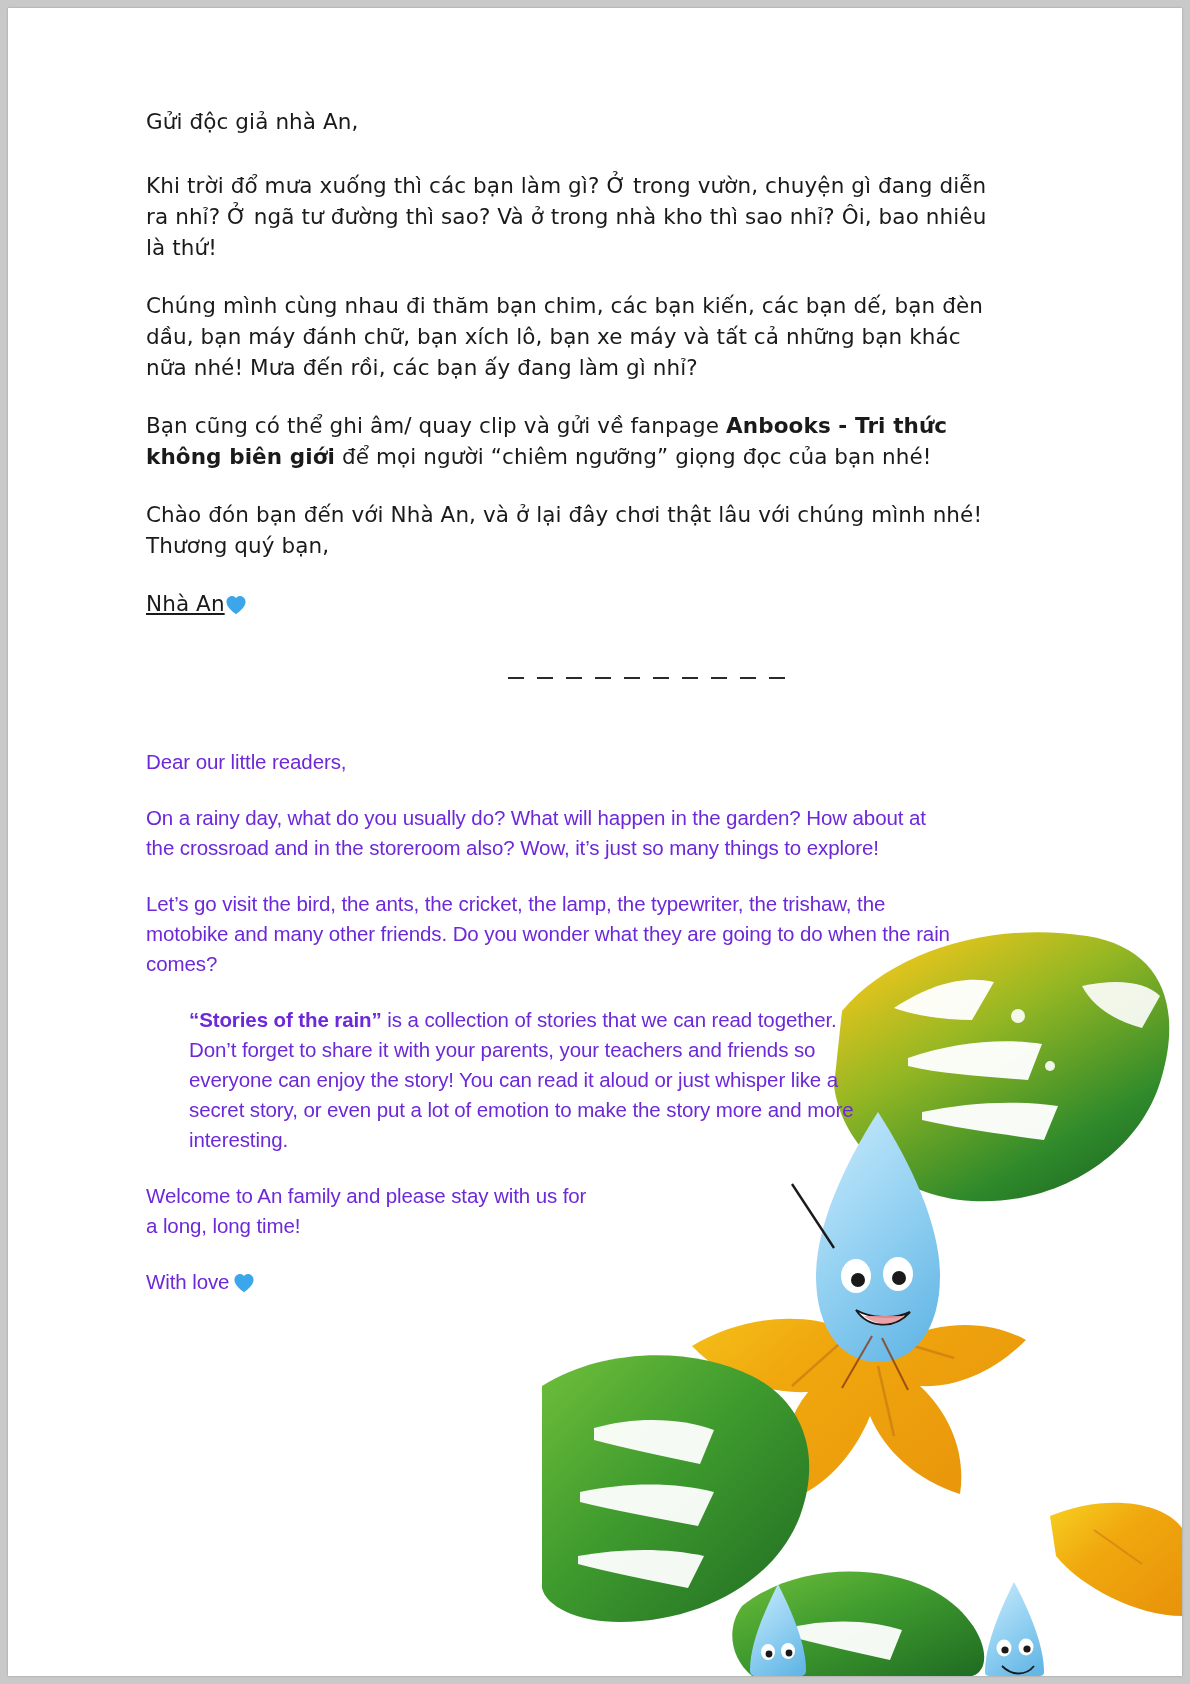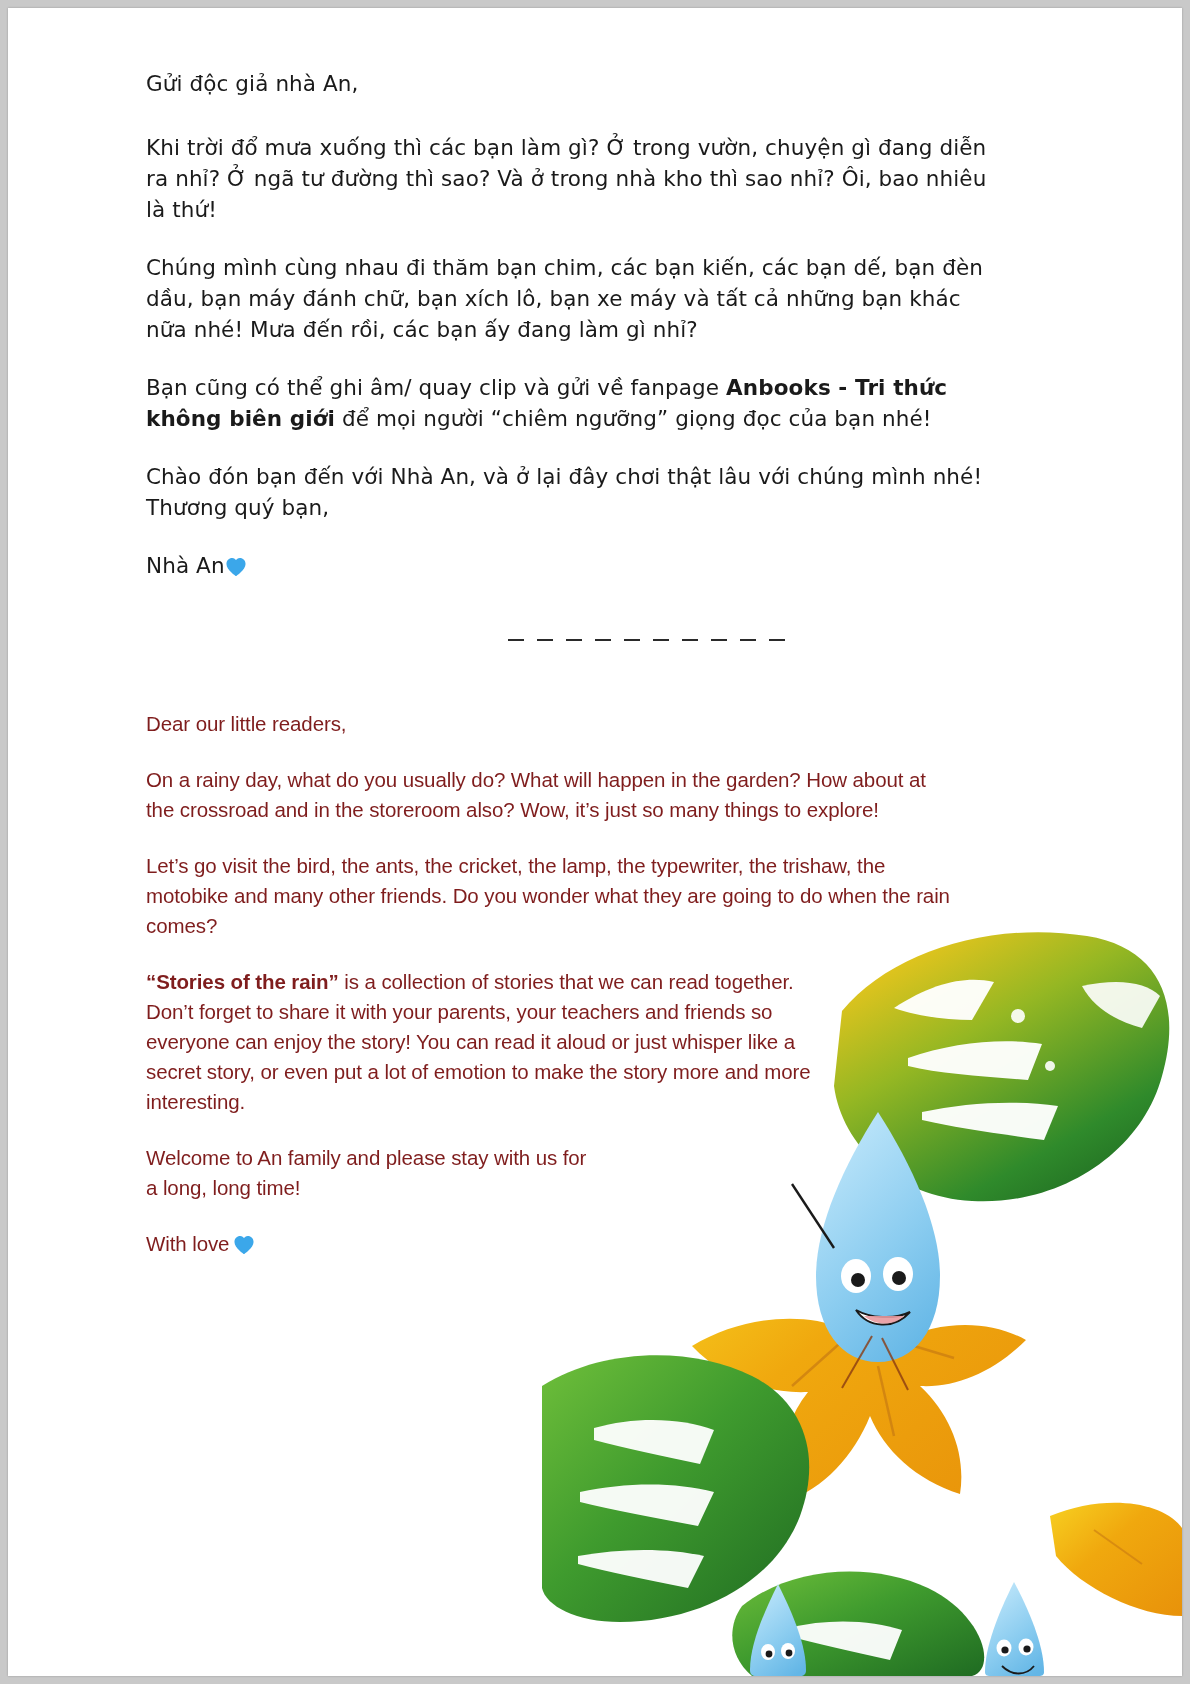--- a/index.html
+++ b/index.html
@@ -14,40 +14,40 @@
     position:absolute;
     left:8px; top:8px;
     width:1174px; height:1668px;
     background:#ffffff;
     overflow:hidden;
     box-shadow:0 0 2px rgba(0,0,0,0.25);
   }
   .content {
     position:relative;
     z-index:5;
-    padding:60px 0 0 138px;
+    padding:98px 0 0 138px;
     width:1000px;
   }
 
   
   .vn {
     font-family:"DejaVu Sans", sans-serif;
     font-size:21.5px;
     line-height:31px;
     color:#1a1a1a;
     letter-spacing:0.1px;
     width:855px;
   }
   .vn p { margin:0 0 27px 0; }
   .vn p.tight { margin-bottom:0; }
   .vn b { font-weight:700; }
 
   .salutation { margin-bottom:33px !important; }
 
-  .signature { margin-top:14px; display:flex; align-items:center; gap:0; }
+  .signature { margin-top:14px; display:flex; align-items:center; gap:0;text-decoration:underline; }
   .heart {
     display:inline-block;
     width:22px; height:20px;
     position:relative;
     transform:translateY(1px);
   }
   .heart svg { display:block; }
 
   
   .divider {
@@ -62,27 +62,27 @@
     width:16px; height:2px;
     background:#2a2a2a;
   }
 
   
   .en {
     margin-top:68px;
     font-family:"Liberation Sans", sans-serif;
     font-size:20.5px;
     line-height:30px;
-    color:#7f1d1d;
+    color:#6d28d9;
     letter-spacing:-0.1px;
     width:805px;
   }
   .en p { margin:0 0 26px 0; }
   .en b { font-weight:700; }
-  .en .w-mid { width:700px; }
+  .en .w-mid { width:700px;margin-left:43px; }
   .en .w-narrow { width:445px; }
 
   .signature-en { margin-top:16px; display:flex; align-items:center; gap:4px; }
 
   
   .art {
     position:absolute;
     right:0; bottom:0;
     width:640px; height:760px;
     z-index:1;

